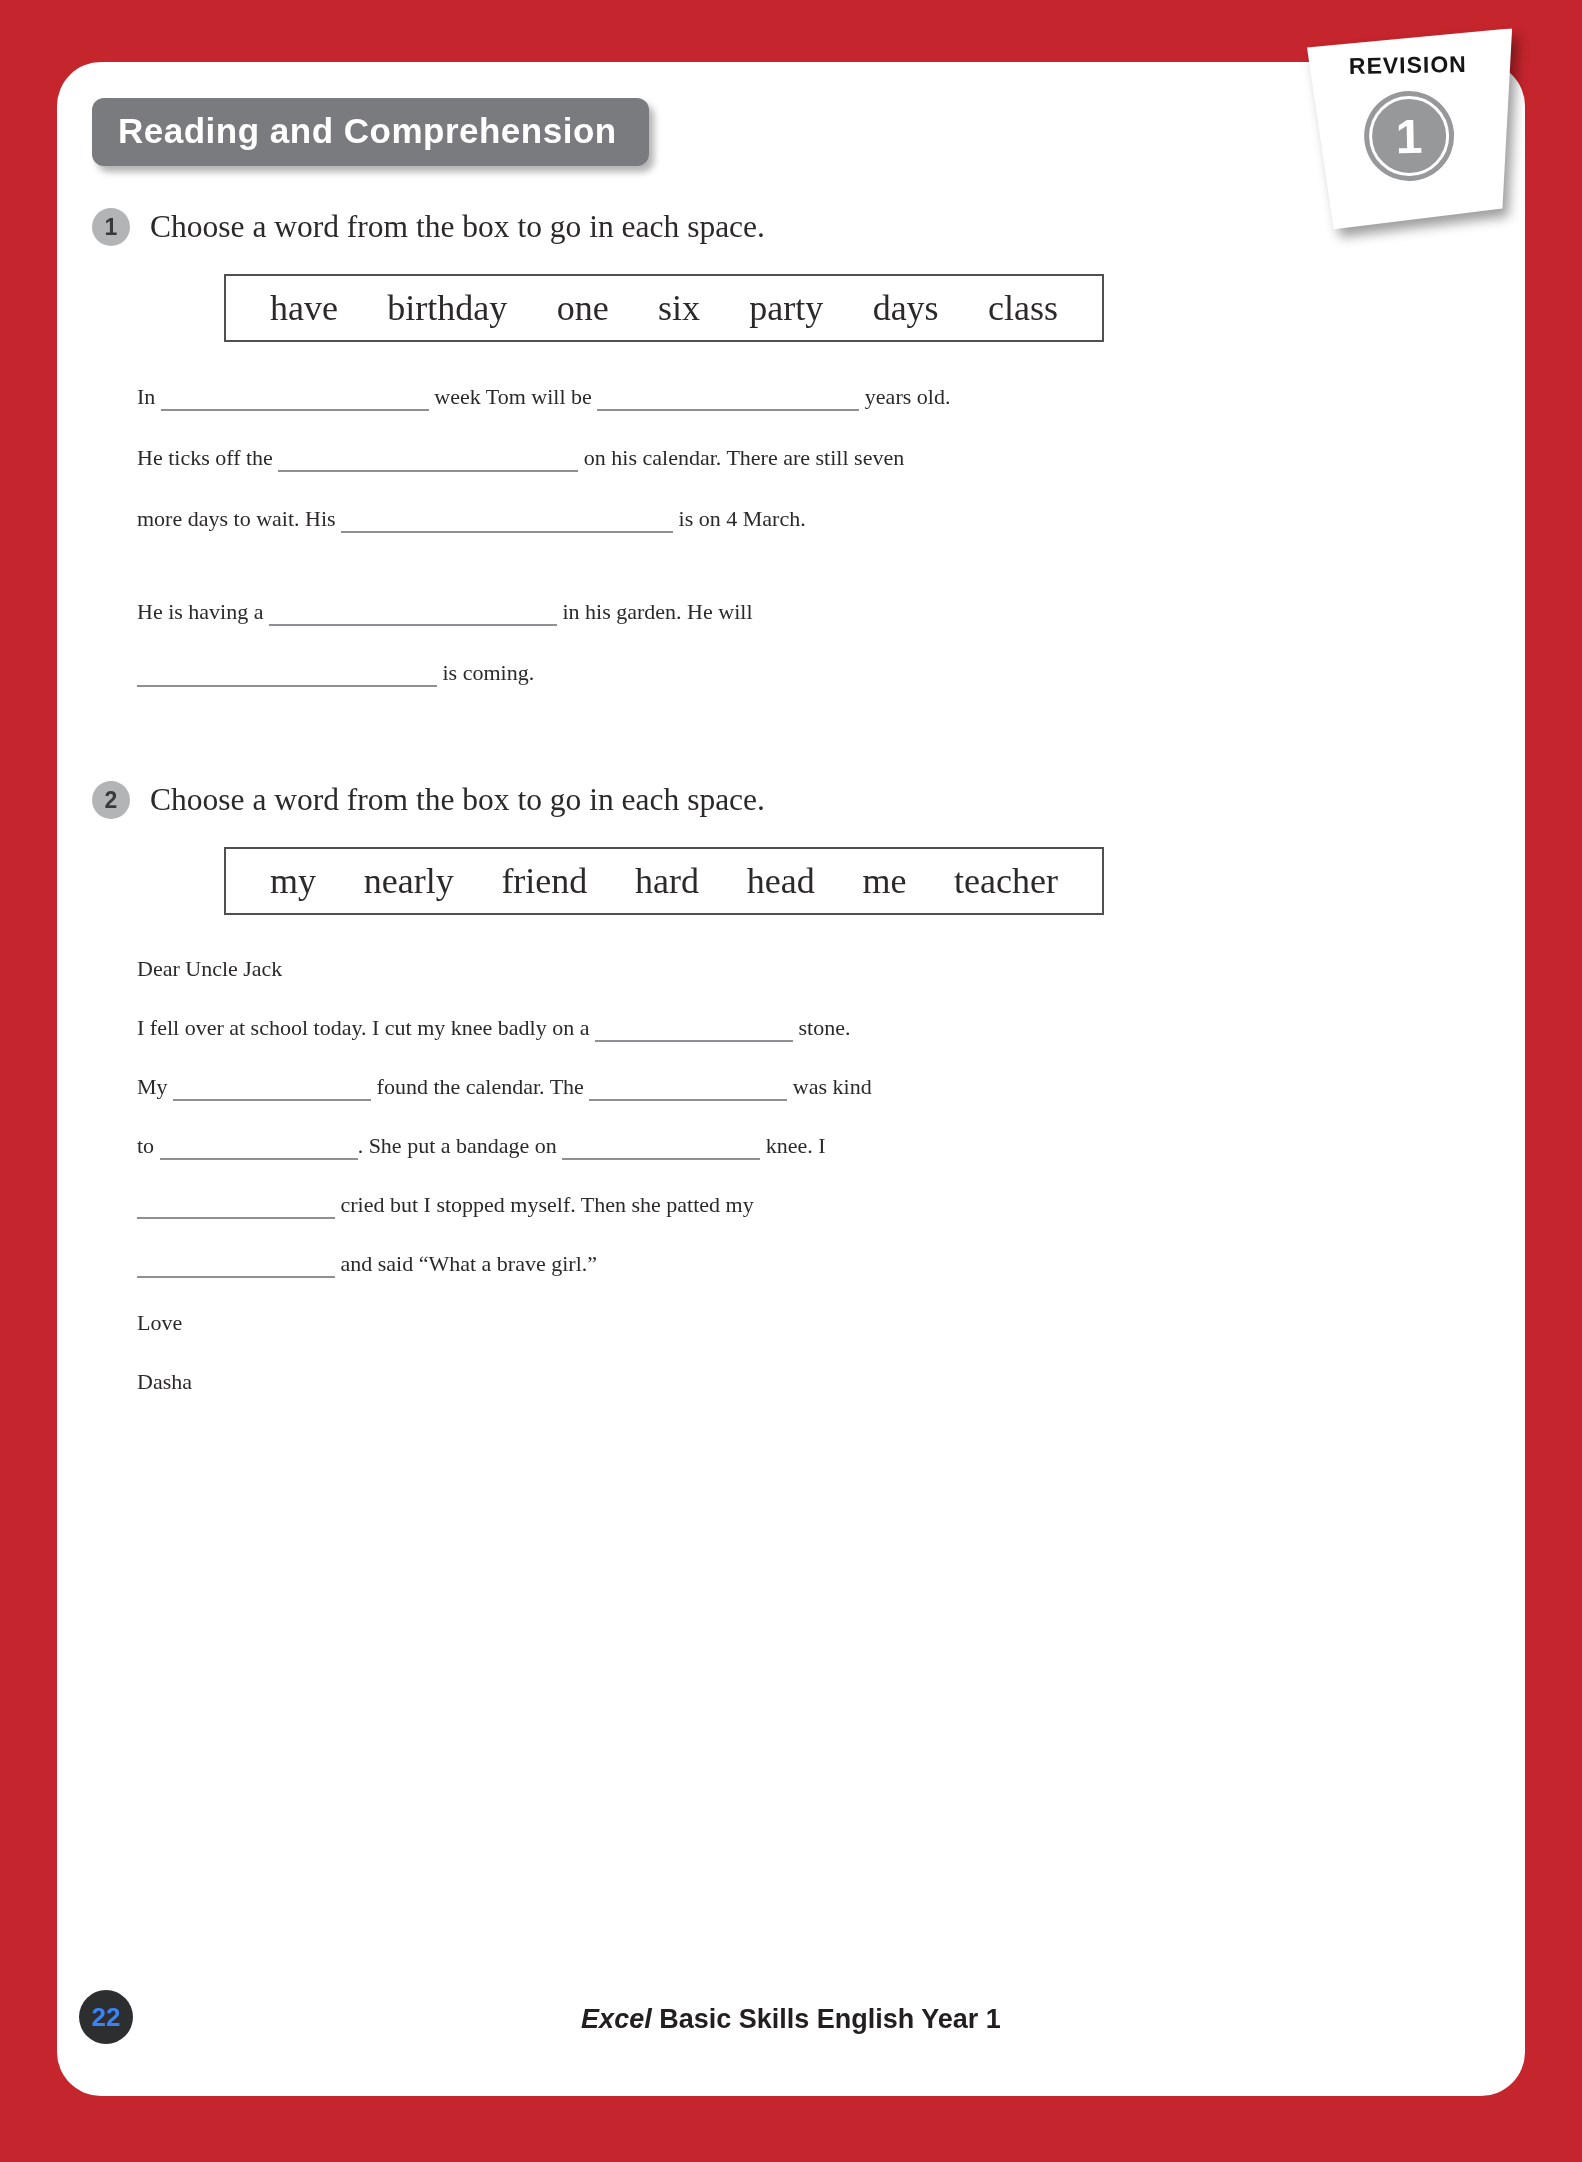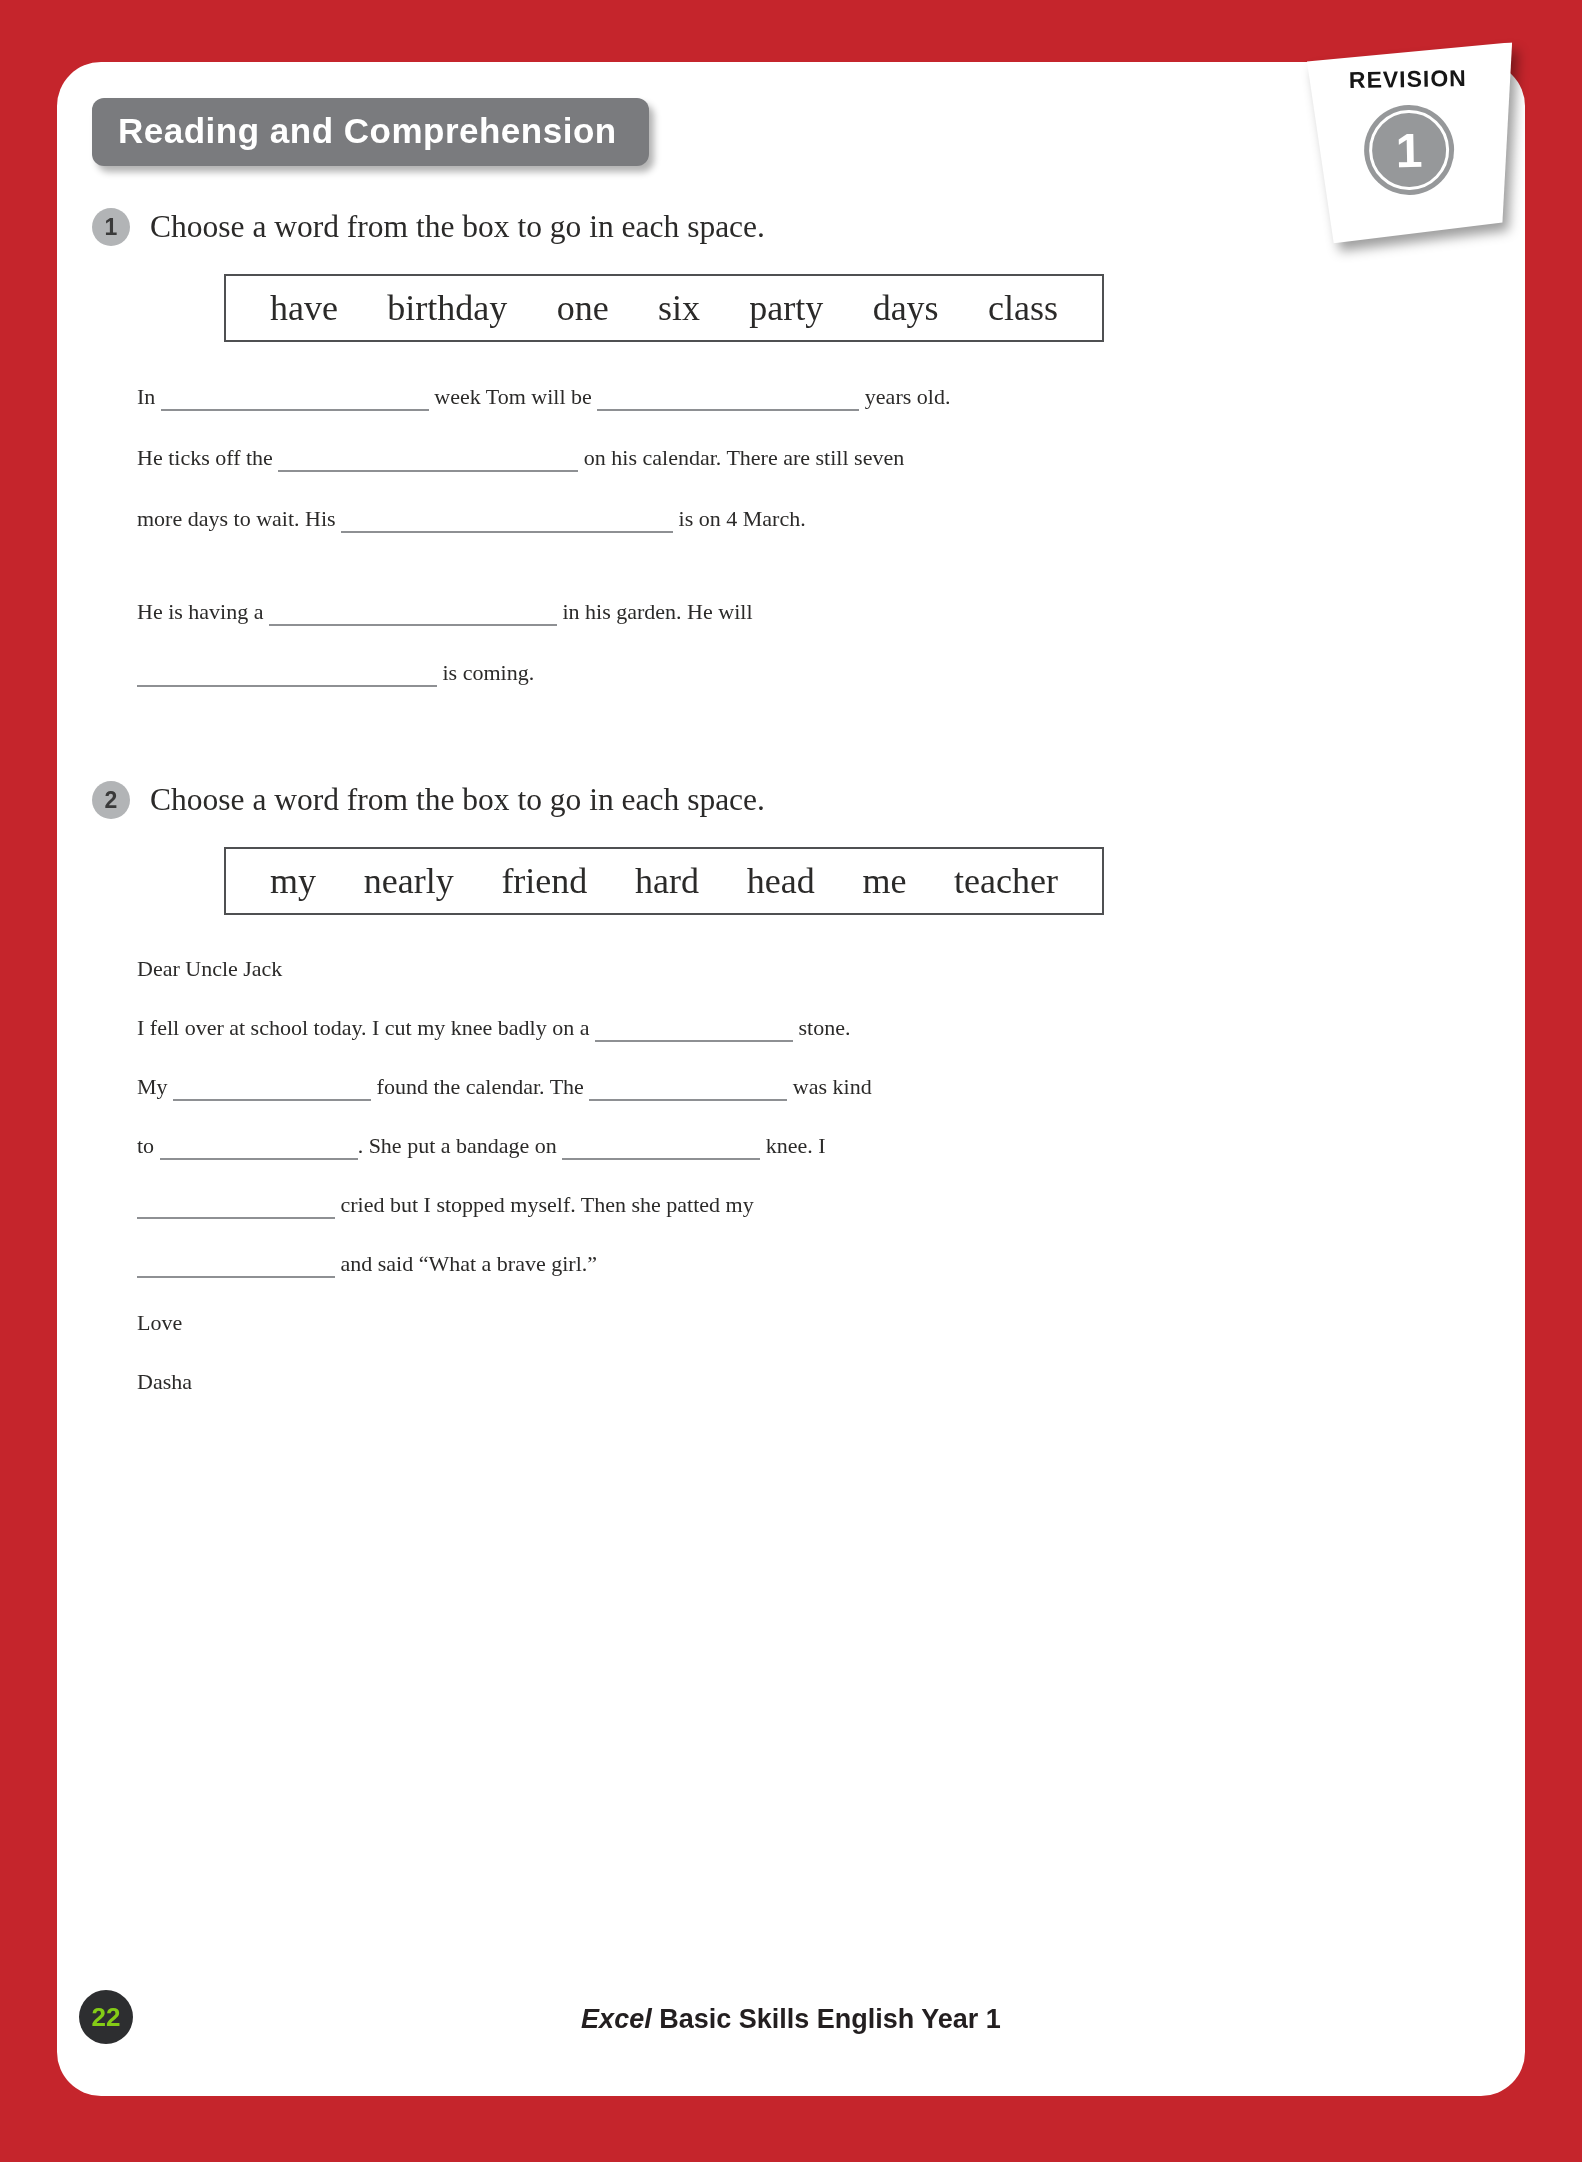--- a/index.html
+++ b/index.html
@@ -18,21 +18,21 @@
   
   .title-bar {
     display:inline-block; background:#7a7b7e; color:#ffffff;
     font-family:"Liberation Sans", sans-serif; font-weight:bold;
     font-size:35px; padding:13px 32px 15px 26px; border-radius:12px;
     box-shadow:5px 6px 7px rgba(0,0,0,0.30);
     letter-spacing:0.5px;
   }
   
   .badge-wrap {
-    position:absolute; top:44px; right:66px; width:214px; height:198px;
+    position:absolute; top:30px; right:66px; width:214px; height:198px;
     filter:drop-shadow(6px 8px 6px rgba(0,0,0,0.38)); z-index:5;
   }
   .badge {
     width:100%; height:100%; background:#ffffff;
     clip-path:polygon(3% 8%, 99% 0%, 93% 91%, 14% 100%);
     display:flex; flex-direction:column; align-items:center;
     padding-top:22px; transform:rotate(-1deg);
   }
   .badge-label {
     font-family:"Liberation Sans", sans-serif; font-weight:bold;
@@ -72,21 +72,21 @@
   .fill-line { font-size:22px; line-height:61px; white-space:pre-wrap; }
   .q2 .fill-line { line-height:59px; }
   .blank {
     display:inline-block; height:12px; margin-bottom:-7px;
     border-bottom:2px solid #8e9093;
   }
   
   .footer { position:absolute; left:0; right:0; bottom:46px; height:56px; }
   .page-circle {
     position:absolute; left:22px; top:-4px; width:54px; height:54px;
-    background:#2d2e30; color:#84cc16; border-radius:50%;
+    background:#2d2e30; color:#3b82f6; border-radius:50%;
     display:flex; align-items:center; justify-content:center;
     font-family:"Liberation Sans", sans-serif; font-weight:bold; font-size:26px;
   }
   .footer-title {
     text-align:center; padding-top:10px;
     font-family:"Liberation Sans", sans-serif; font-weight:bold;
     font-size:27px; color:#231f20;
   }
   .footer-title .brand { font-style:italic; }
 </style>

